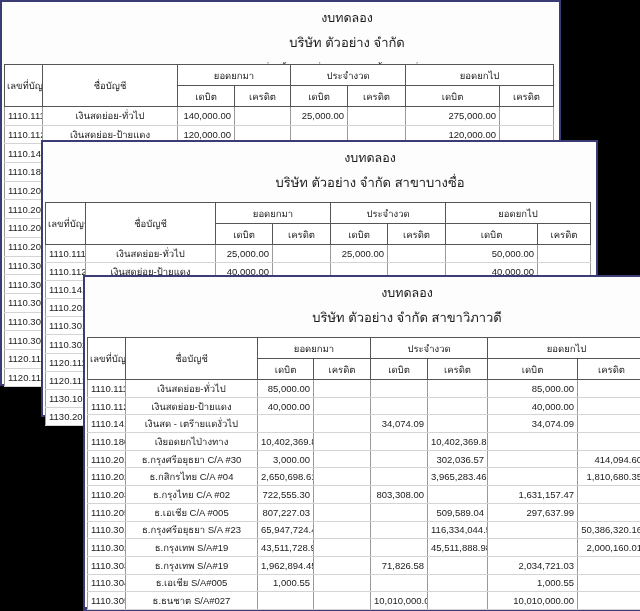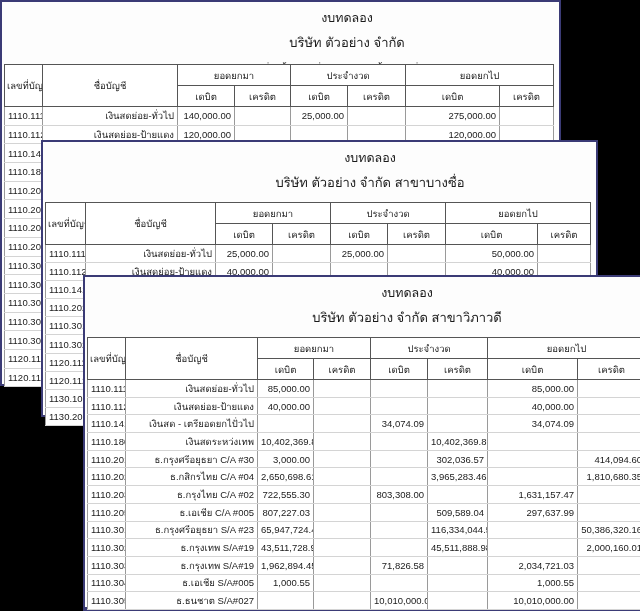--- a/index.html
+++ b/index.html
@@ -35,21 +35,21 @@
     border-top:none;border-bottom:1px solid #d4d4d4;
     font-size:9.5px;padding:0 3px;overflow:hidden;white-space:nowrap;
     box-sizing:border-box;
   }
   .tb{border:1px solid #555}
   #w1 tbody td{height:18.7px}
   #w2 tbody td{height:18.1px}
   #w3 tbody td{height:17.7px}
   td.num{text-align:right}
   td.no{text-align:center}
-  td.nm{text-align:right}
+  td.nm{text-align:center}
 </style>
 </head>
 <body>
 
 <div class="window" id="w1">
   <div class="titles">
     <div class="rpt-title">งบทดลอง</div>
     <div class="rpt-company">บริษัท ตัวอย่าง จำกัด</div>
     <div class="rpt-period">สำหรับงวดที่ 1 ตั้งแต่วันที่ 1 ม.ค. 2549 สิ้นสุดวันที่ 31 ม.ค. 2549</div>
   </div>
@@ -425,31 +425,31 @@
           <td class="nm">เงินสดย่อย-ป้ายแดง</td>
           <td class="num">40,000.00</td>
           <td class="num"></td>
           <td class="num"></td>
           <td class="num"></td>
           <td class="num">40,000.00</td>
           <td class="num"></td>
         </tr>
         <tr>
           <td class="no">1110.141</td>
-          <td class="nm">เงินสด - เตรียอดยกไปั่วไป</td>
+          <td class="nm">เงินสด - เตรีายแดงั่วไป</td>
           <td class="num"></td>
           <td class="num"></td>
           <td class="num">34,074.09</td>
           <td class="num"></td>
           <td class="num">34,074.09</td>
           <td class="num"></td>
         </tr>
         <tr>
           <td class="no">1110.180</td>
-          <td class="nm">เงินสดระหว่งเทพ</td>
+          <td class="nm">เงิยอดยกไป่างทาง</td>
           <td class="num">10,402,369.87</td>
           <td class="num"></td>
           <td class="num"></td>
           <td class="num">10,402,369.87</td>
           <td class="num"></td>
           <td class="num"></td>
         </tr>
         <tr>
           <td class="no">1110.201</td>
           <td class="nm">ธ.กรุงศรีอยุธยา C/A #30</td>

